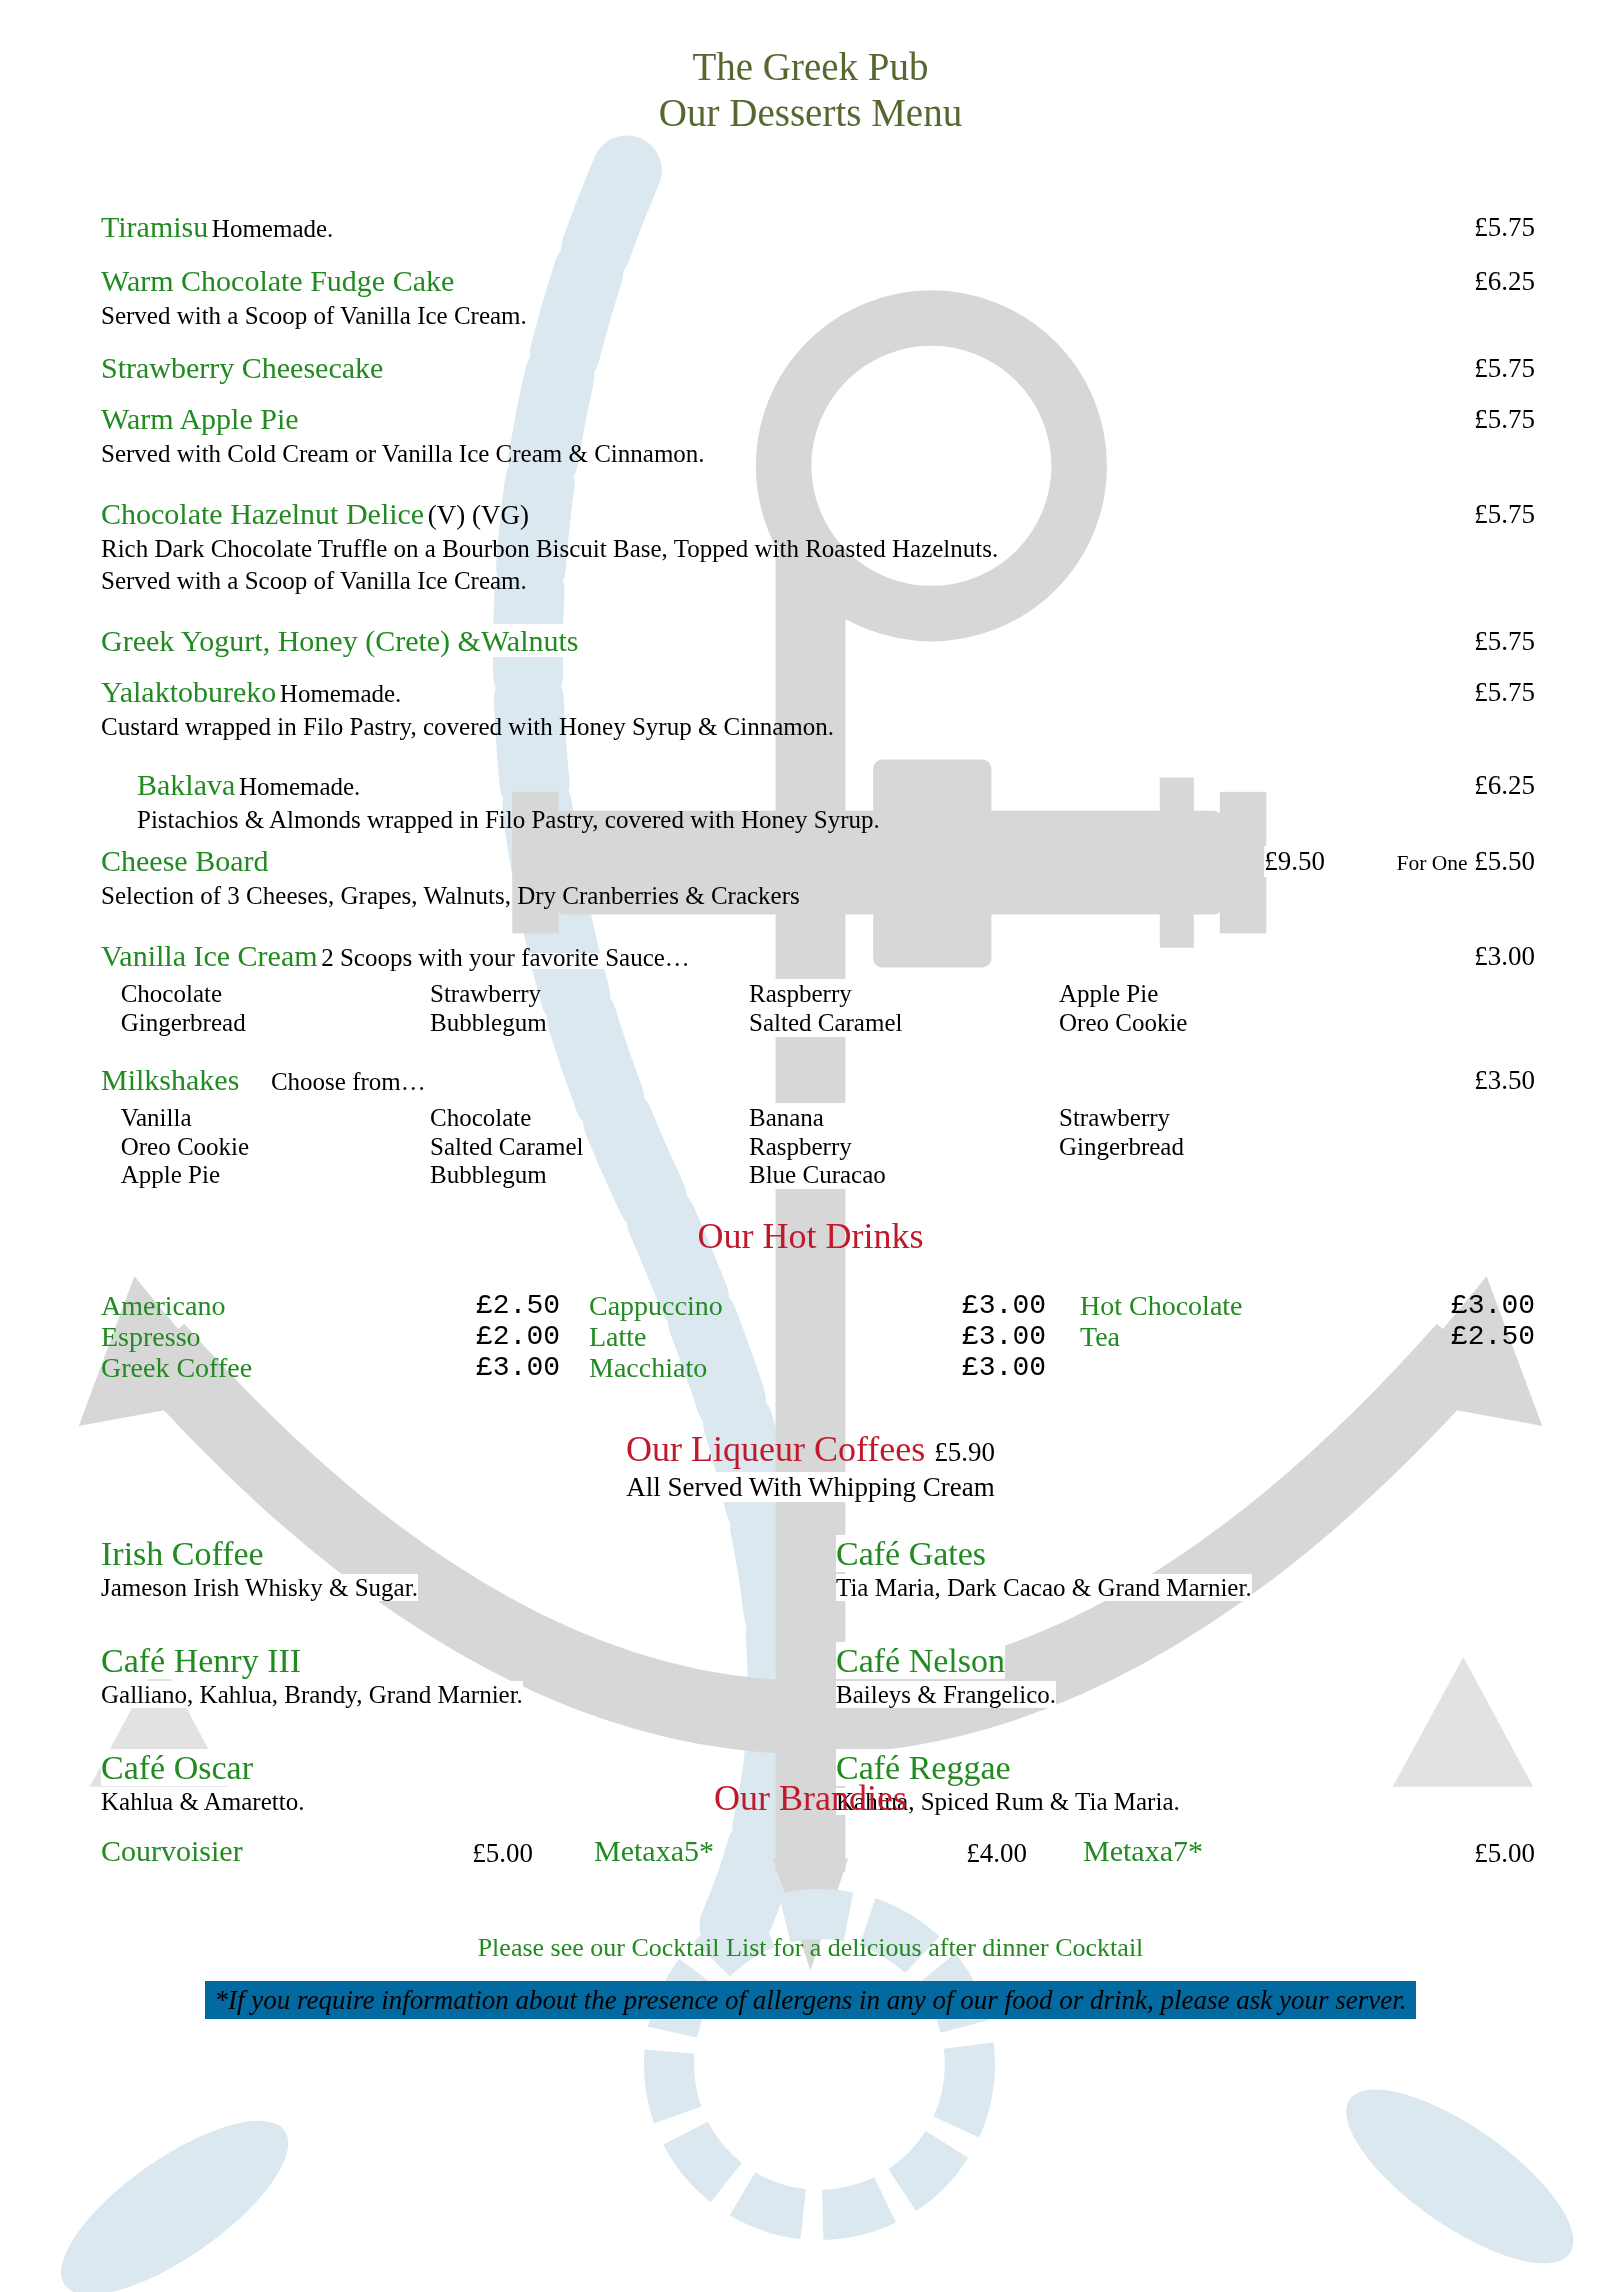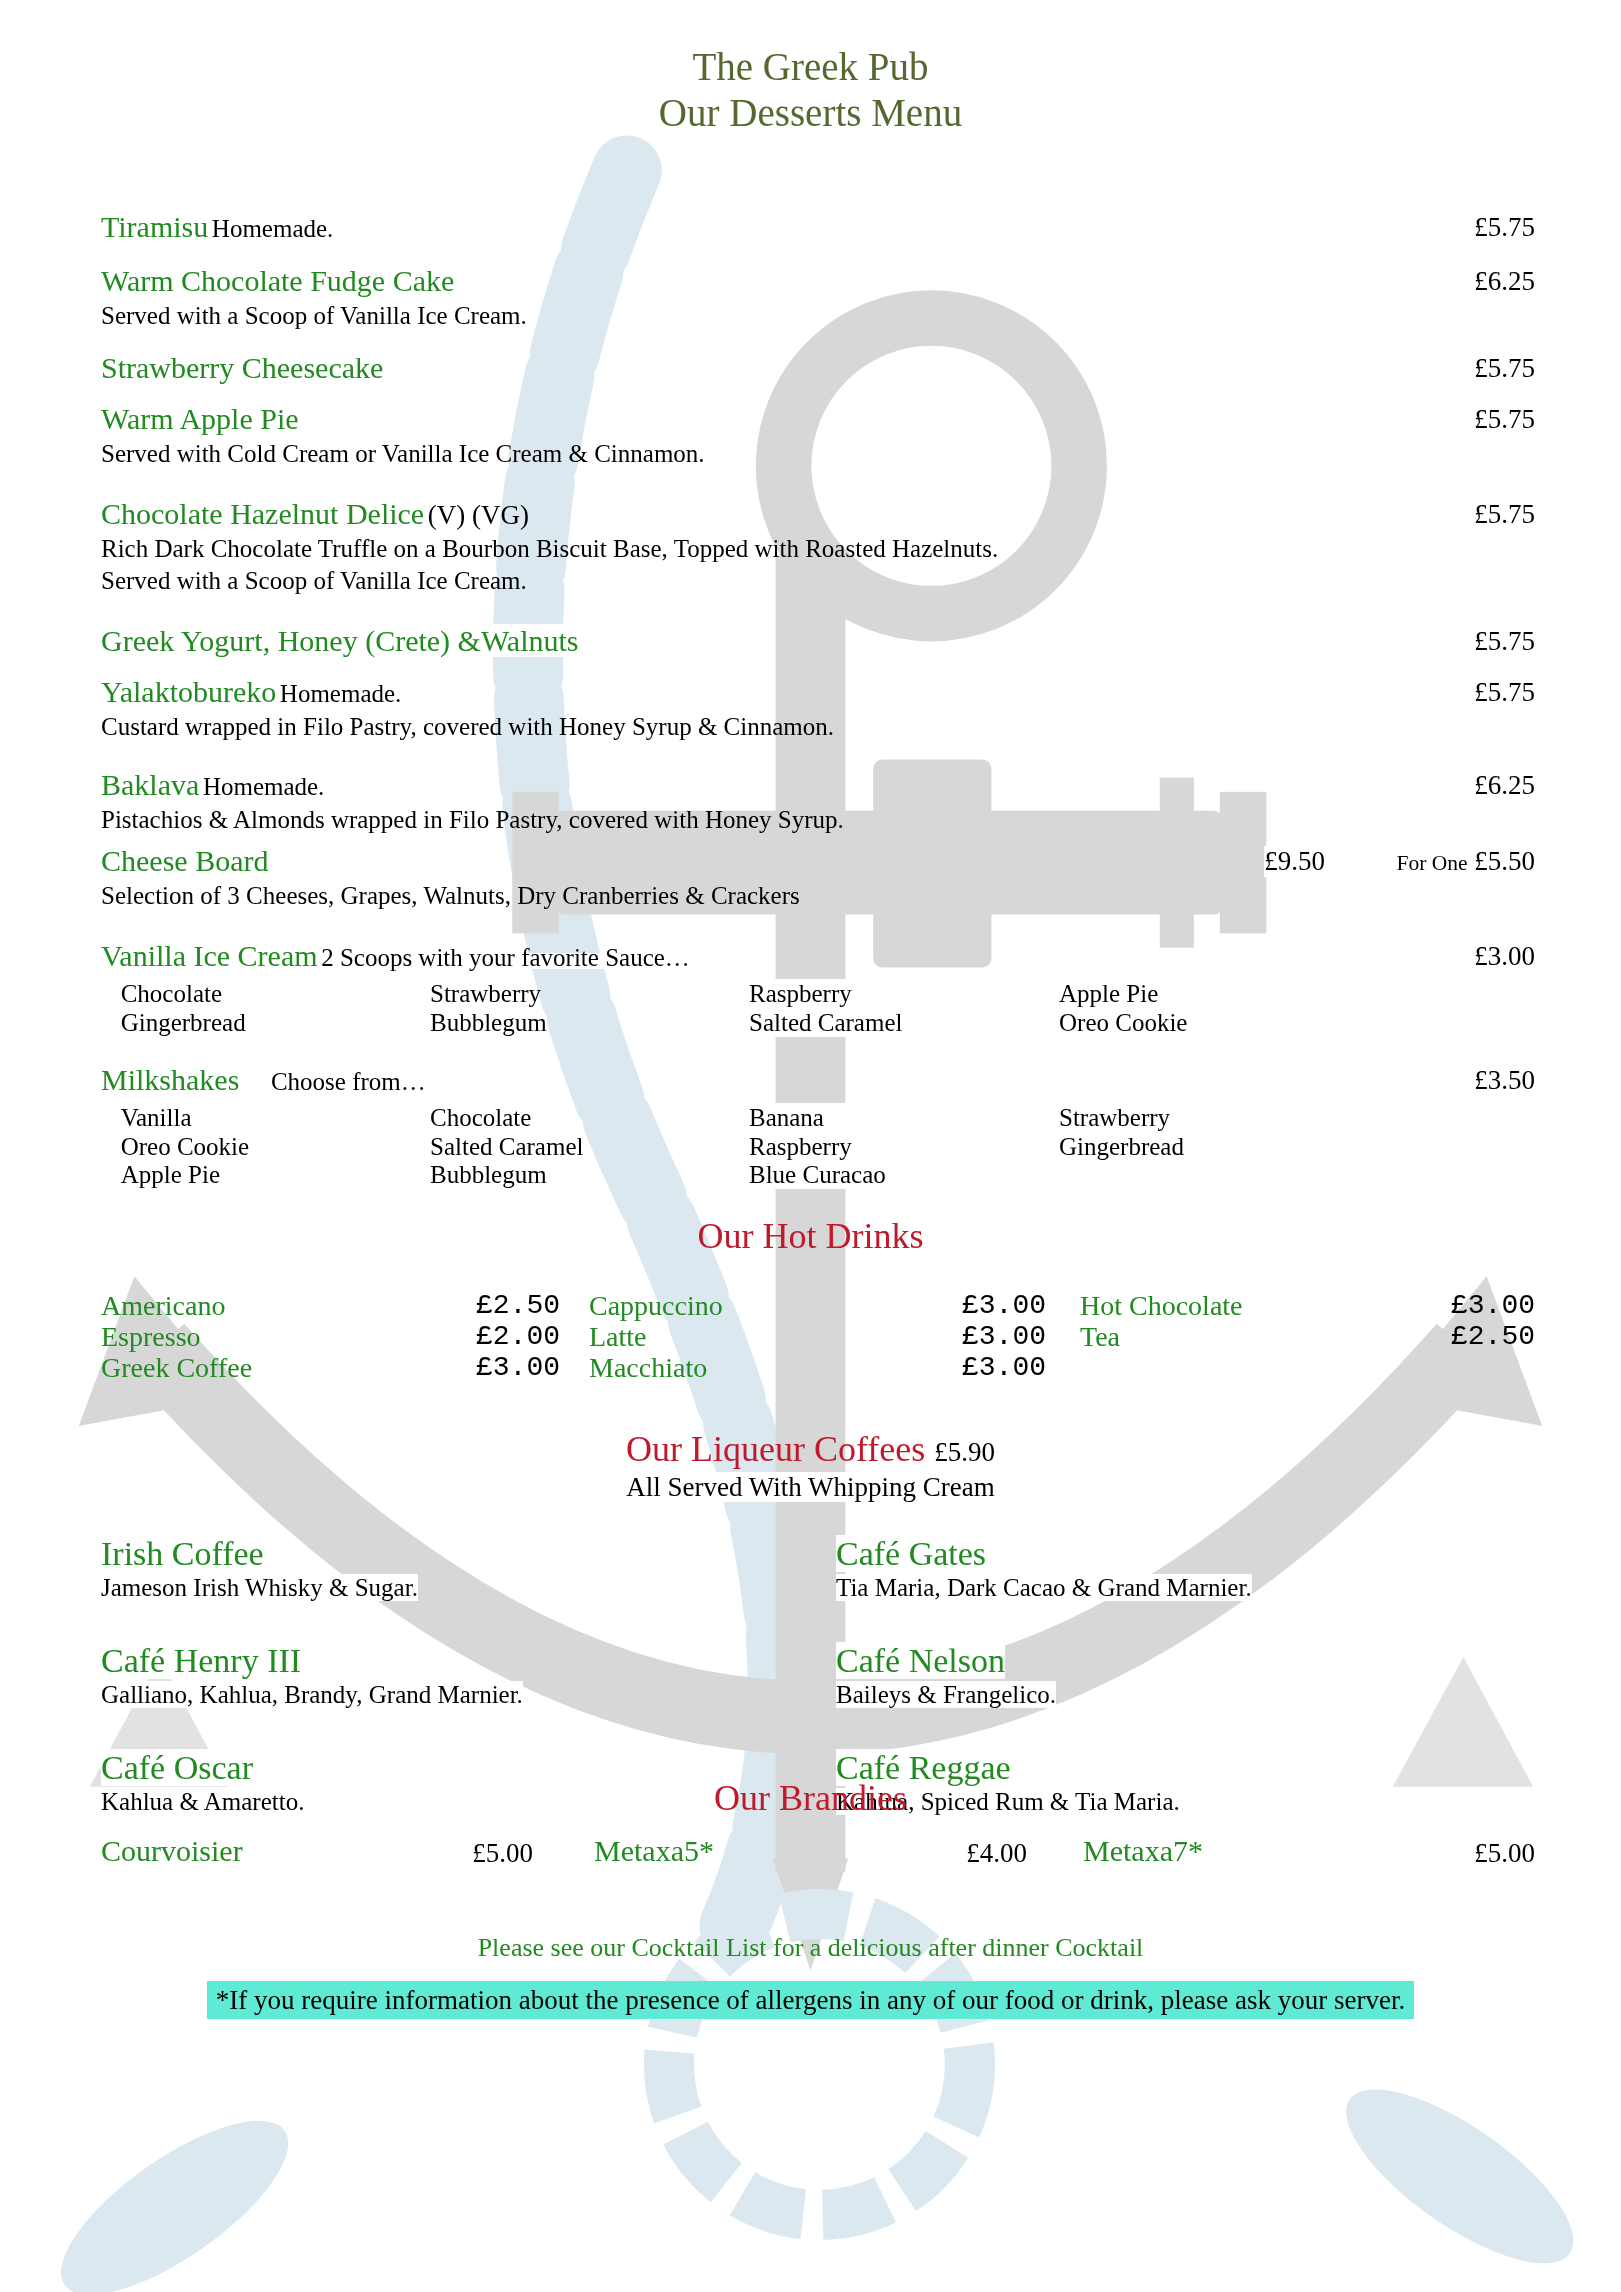--- a/index.html
+++ b/index.html
@@ -36,21 +36,21 @@
 
   .lqcol{position:absolute;width:681px;}
   .lqname{color:#218a21;font-size:34px;line-height:38px;}
   .lqdesc{color:#000;font-size:25px;line-height:30px;}
 
   .brname{position:absolute;color:#218a21;font-size:30px;}
   .brprice{position:absolute;font-size:27px;text-align:right;}
 
   .footer-note{position:absolute;left:0;width:100%;text-align:center;color:#218a21;font-size:26px;}
   .allergen-wrap{position:absolute;left:0;width:100%;text-align:center;}
-  .allergen{display:inline-block;background:#5eead4;color:#000;font-size:27px;padding:3.6px 9px;}
+  .allergen{display:inline-block;background:#0369a1;color:#000;font-size:27px;padding:3.6px 9px;font-style:italic;}
 </style>
 </head>
 <body>
 
 <div class="page">
 
   <svg class="wm" viewBox="0 0 1810 2560" xmlns="http://www.w3.org/2000/svg" aria-hidden="true">
 
     <path d="M 700 190 C 540 560, 560 980, 720 1320 C 860 1630, 930 1900, 820 2150" fill="none" stroke="#dbe8ef" stroke-width="78" stroke-linecap="round" stroke-dasharray="95 26"></path>
 
@@ -119,21 +119,21 @@
       <span class="price">£5.75</span>
     </div>
 
     <div class="item" style="top:673px;">
       <span class="iname">Yalaktobureko</span>
       <span class="isuffix">Homemade.</span>
       <span class="price">£5.75</span>
       <div class="desc">Custard wrapped in Filo Pastry, covered with Honey Syrup &amp; Cinnamon.</div>
     </div>
 
-    <div class="item" style="top:766px;">
+    <div class="item" style="top:766px;margin-left:36px;">
       <span class="iname">Baklava</span>
       <span class="isuffix">Homemade.</span>
       <span class="price">£6.25</span>
       <div class="desc">Pistachios &amp; Almonds wrapped in Filo Pastry, covered with Honey Syrup.</div>
     </div>
 
     <div class="item" style="top:842px;">
       <span class="iname">Cheese Board</span>
       <span class="price-mid wbg">£9.50</span>
       <span class="price"><span class="forone">For One</span> <span>£5.50</span></span>

